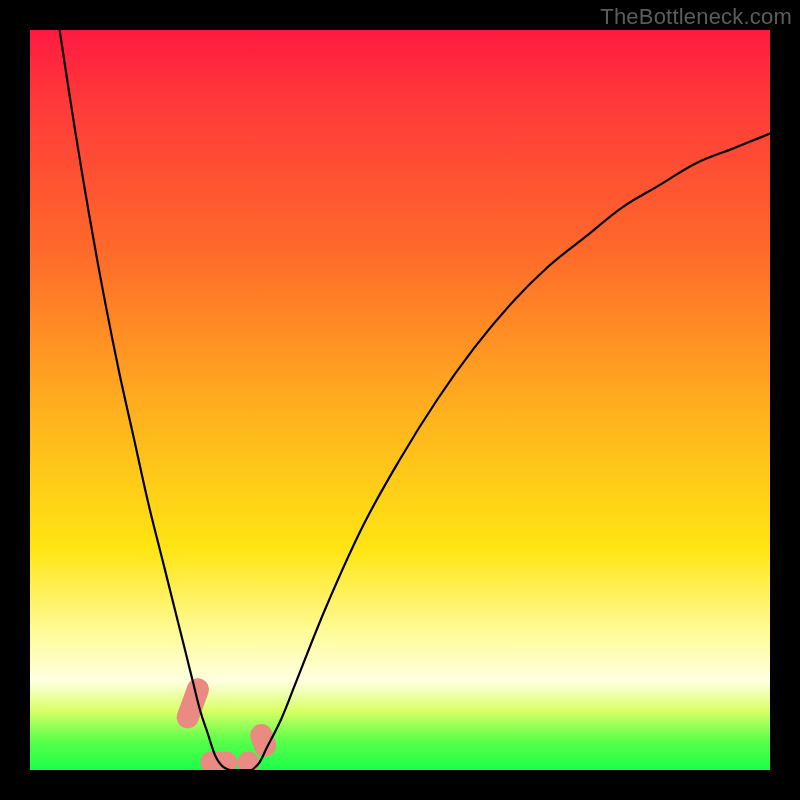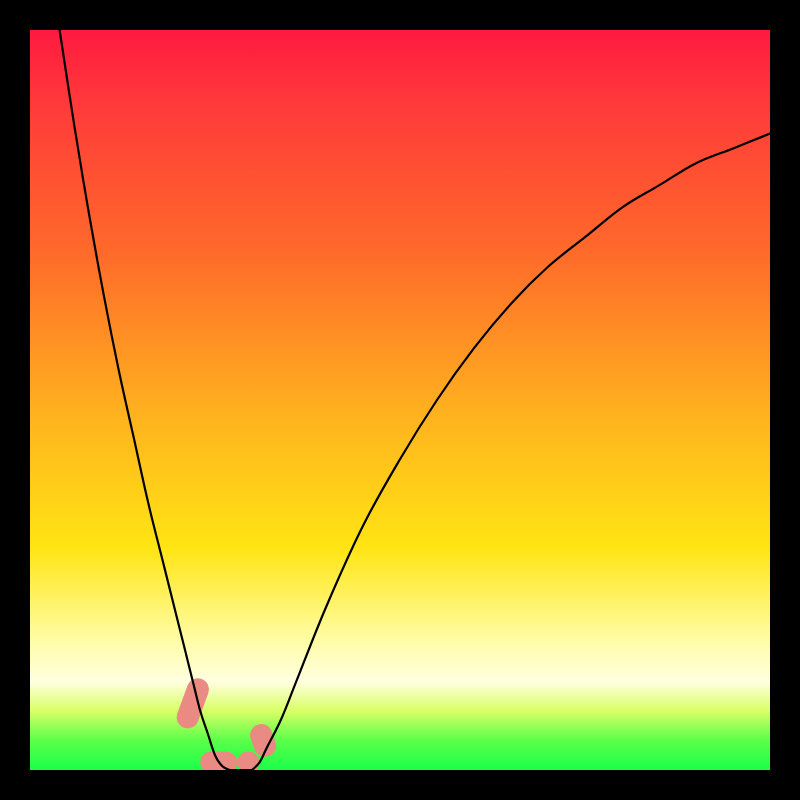--- a/index.html
+++ b/index.html
@@ -70,13 +70,14 @@
           <rect x="207.2" y="721.5" width="22.2" height="22.2" rx="11.1" ry="11.1" fill="#e98b82"></rect>
           <rect x="222" y="693.75" width="22.2" height="33.3" rx="11.1" ry="11.1" fill="#e98b82" transform="rotate(-20 233.1 710.4)"></rect>
         </g>
       <g id="series-group">
           <path d="M 29.6 0 C 32.264 17.316000000000006, 39.071999999999996 62.90000000000005, 44.4 96.20000000000005 C 49.728 129.50000000000006, 53.872 154.364, 59.2 185 C 64.528 215.636, 68.672 238.428, 74 266.4 C 79.328 294.37199999999996, 83.472 315.092, 88.8 340.4 C 94.128 365.70799999999997, 98.272 383.024, 103.60000000000001 407 C 108.92800000000001 430.976, 113.072 450.956, 118.4 473.6 C 123.72800000000001 496.244, 127.87199999999999 511.48799999999994, 133.2 532.8 C 138.528 554.112, 144.004 576.016, 148 592 C 151.996 607.984, 152.736 610.944, 155.4 621.6 C 158.06400000000002 632.2560000000001, 160.136 640.5440000000001, 162.8 651.2 C 165.46400000000003 661.856, 167.53600000000003 671.476, 170.20000000000002 680.8 C 172.864 690.1239999999999, 174.936 695.008, 177.6 703 C 180.26399999999998 710.992, 182.33599999999998 719.206, 185 725.2 C 187.66400000000002 731.1940000000001, 189.736 733.636, 192.4 736.3 C 195.06400000000002 738.9639999999999, 198.46800000000002 739.334, 199.8 740" fill="none" stroke="#000000" stroke-width="2.2" stroke-linecap="round" stroke-linejoin="round"></path>
           <path d="M 222 740 C 223.332 738.668, 226.736 736.596, 229.4 732.6 C 232.06400000000002 728.604, 232.804 725.7919999999999, 236.8 717.8 C 240.79600000000002 709.808, 246.27200000000002 700.188, 251.60000000000002 688.2 C 256.928 676.2120000000001, 258.40799999999996 671.1800000000001, 266.4 651.2 C 274.392 631.22, 284.012 605.172, 296 577.2 C 307.988 549.2280000000001, 319.68 522.4399999999999, 333 495.79999999999995 C 346.32 469.15999999999997, 356.68 451.844, 370 429.2 C 383.32 406.556, 393.68000000000006 389.98, 407.00000000000006 370 C 420.32000000000005 350.02, 430.68 335.516, 444 318.20000000000005 C 457.32 300.88400000000007, 467.68 288.452, 481 273.8 C 494.32 259.148, 504.68 248.78799999999995, 518 236.79999999999995 C 531.32 224.81199999999995, 541.68 217.85600000000002, 555 207.20000000000005 C 568.32 196.54400000000007, 578.68 186.92400000000004, 592 177.60000000000002 C 605.32 168.276, 615.68 163.39199999999997, 629 155.39999999999998 C 642.32 147.408, 652.68 139.86000000000004, 666 133.20000000000005 C 679.32 126.54000000000005, 689.68 123.72799999999998, 703 118.39999999999998 C 716.32 113.07199999999997, 733.34 106.26400000000001, 740 103.60000000000002" fill="none" stroke="#000000" stroke-width="2.2" stroke-linecap="round" stroke-linejoin="round"></path>
           <path d="M 199.8 740 C 201.132 740, 204.53600000000003 740, 207.20000000000002 740 C 209.864 740, 211.936 740, 214.6 740 C 217.26399999999998 740, 220.668 740, 222 740" fill="none" stroke="#000000" stroke-width="2.2" stroke-linecap="round" stroke-linejoin="round"></path>
         </g>
     </svg>
   </div>
+  <div class="watermark">TheBottleneck.com</div>
 </div>
 
 </body></html>

